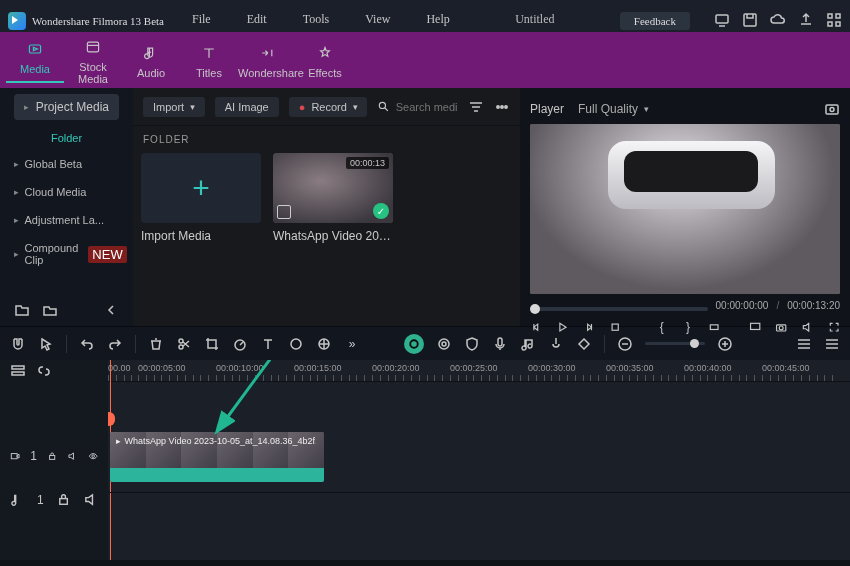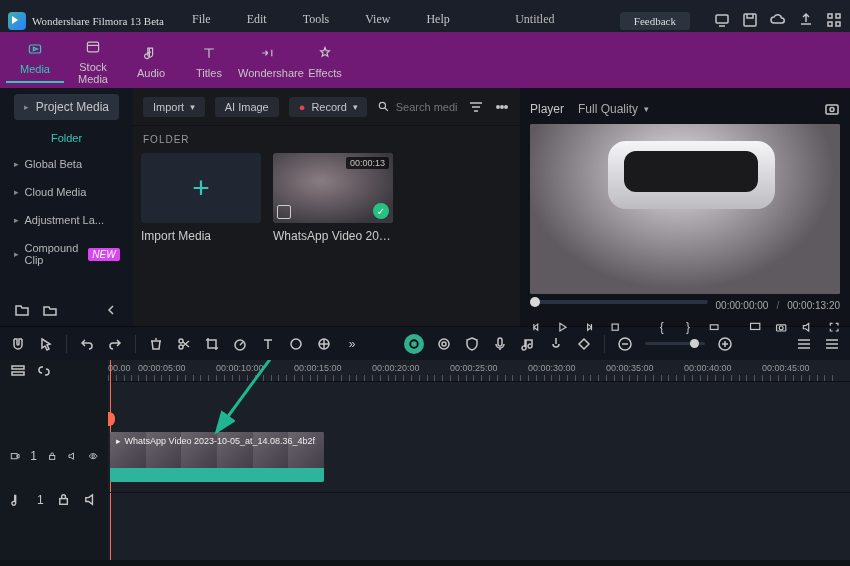--- a/index.html
+++ b/index.html
@@ -50,21 +50,21 @@
   .ok-badge { position:absolute; bottom:4px; right:4px; width:16px; height:16px; background:#26c281; border-radius:50%; display:flex; align-items:center; justify-content:center; color:#fff; font-size:10px; }
   .card-lbl { margin-top:6px; font-size:12px; color:#ccc; white-space:nowrap; overflow:hidden; text-overflow:ellipsis; }
 
   .player-panel { width:330px; background:#10141a; padding:6px 10px; }
   .player-hdr { display:flex; align-items:center; gap:14px; height:30px; }
   .player-hdr .spacer { flex:1; }
   .preview { width:100%; height:170px; background:linear-gradient(135deg,#4a4a52,#7e7a82); border-radius:2px; position:relative; overflow:hidden; }
   .vr-big { position:absolute; inset:0; background:radial-gradient(ellipse at 48% 28%, #e8e8ee 0%, #b9b3ba 22%, #5f5a60 68%); }
   .headset { position:absolute; left:25%; top:10%; width:54%; height:40%; background:linear-gradient(#f5f5f7,#bcbcc2); border-radius:18px; }
   .headset::before { content:""; position:absolute; left:10%; top:15%; width:80%; height:60%; background:#1a1a1c; border-radius:12px; }
-  .t-bar { display:flex; align-items:flex-start; gap:8px; padding:6px 0; }
+  .t-bar { display:flex; align-items:flex-end; gap:8px; padding:6px 0; }
   .scrub { flex:1; height:4px; background:#2b3340; border-radius:2px; position:relative; }
   .scrub-knob { position:absolute; left:0%; top:-3px; width:10px; height:10px; background:#d8d8d8; border-radius:50%; }
   .tc { font-size:10px; color:#aaa; }
   .tc-div { color:#666; }
   .p-controls { display:flex; align-items:center; gap:14px; padding:2px 0; }
   .p-controls .spacer { flex:1; }
 
   .tl-toolbar { height:34px; background:#12171f; display:flex; align-items:center; gap:12px; padding:0 10px; border-top:1px solid #070a0e; }
   .vsep { width:1px; height:18px; background:#2c323c; }
   .zoom-track { width:60px; height:3px; background:#2b3340; border-radius:2px; position:relative; }
@@ -85,21 +85,21 @@
   .playhead-top { position:absolute; left:-5px; top:52px; width:12px; height:14px; background:#ff6a4d; border-radius:6px 6px 6px 0; }
   .clip { position:absolute; left:2px; top:72px; width:214px; height:50px; background:linear-gradient(#5e5a63,#4b4851); border-radius:2px; overflow:hidden; }
   .clip-strip { position:absolute; left:0; bottom:0; width:100%; height:14px; background:#2db49d; }
   .clip-label { position:absolute; left:6px; top:4px; font-size:9px; color:#eee; white-space:nowrap; overflow:hidden; width:200px; text-overflow:ellipsis; display:flex; align-items:center; gap:4px; }
   .clip-thumbs { position:absolute; left:0; top:0; width:100%; height:36px; display:flex; }
   .clip-thumbs div { flex:1; background:linear-gradient(135deg,#6b646d,#423f48); border-right:1px solid rgba(0,0,0,.2); }
   .audio-row { position:absolute; left:0; top:132px; width:100%; height:1px; background:#0d1016; }
 
   .arrow-annot { position:absolute; pointer-events:none; }
 
-  .badge { background:#d946ef; color:#fff; font-size:10px; padding:1px 4px; border-radius:2px; margin-left:4px;font-style:italic; }
+  .badge { background:#7f1d1d; color:#fff; font-size:13px; padding:1px 4px; border-radius:2px; margin-left:4px; }
 </style>
 </head>
 <body>
 
 <div class="topbar">
   <div class="logo">
     <div class="logo-glyph"></div>
     <span class="app-name">Wondershare Filmora 13 Beta</span>
   </div>
   <div class="menus">

